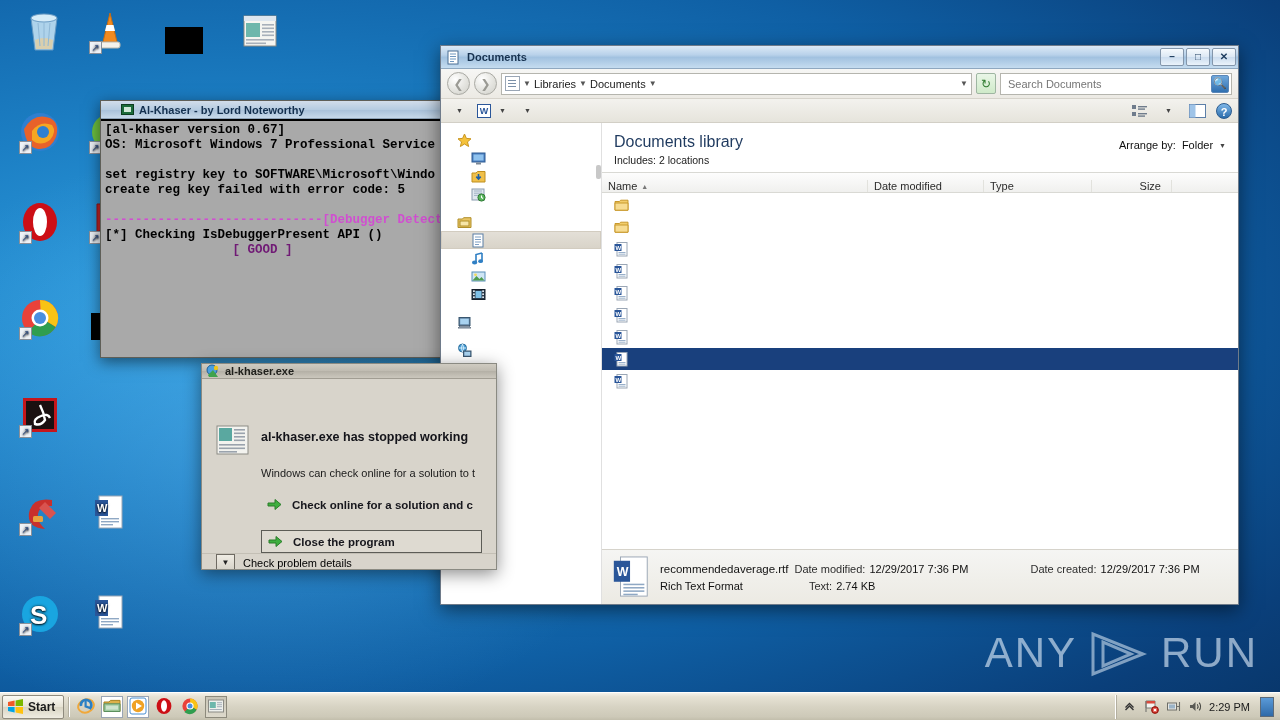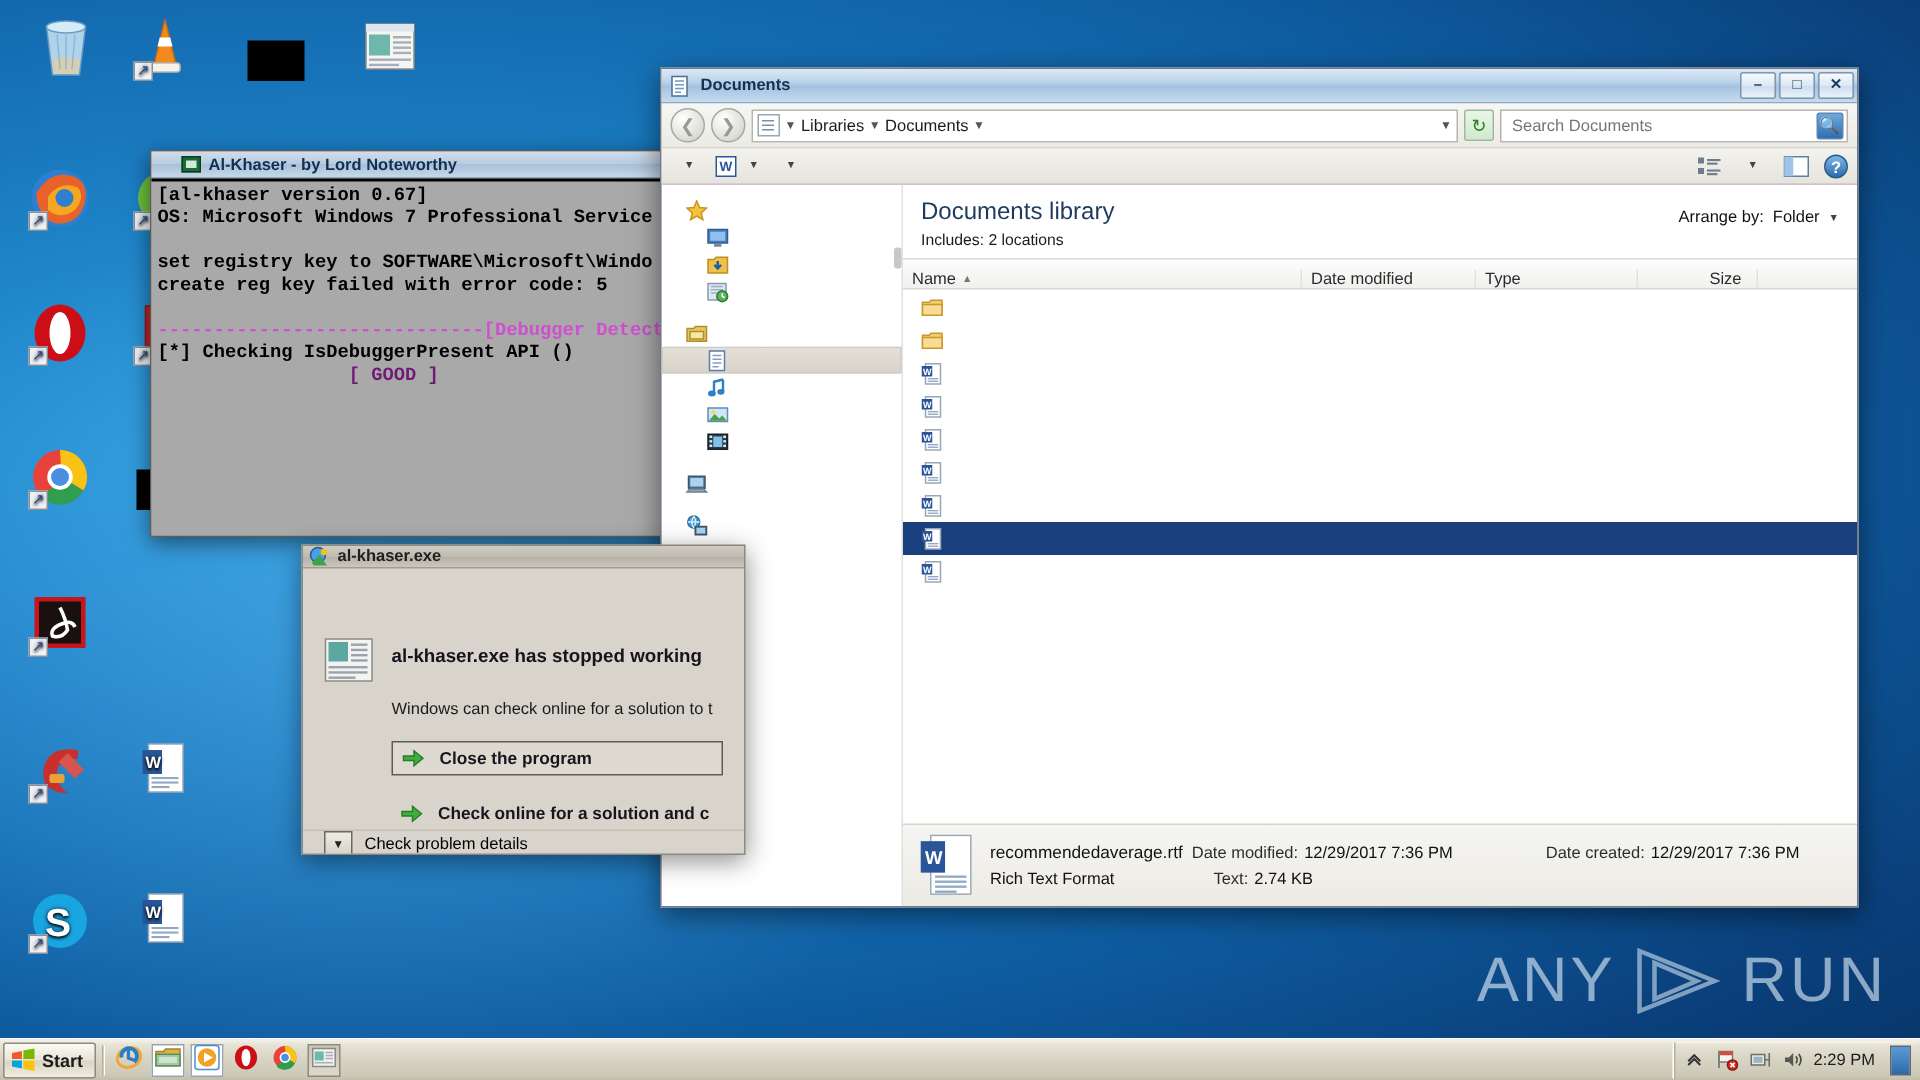--- a/index.html
+++ b/index.html
@@ -951,32 +951,32 @@
               <rect x="18" y="14.5" width="11" height="1.6"></rect>
             <rect x="3" y="19" width="26" height="1.6"></rect>
               <rect x="3" y="22.5" width="26" height="1.6"></rect>
             <rect x="3" y="26" width="18" height="1.6"></rect>
           </g>
         </svg>
         <div class="dlg-h1">al-khaser.exe has stopped working</div>
       </div>
       <div class="dlg-p">Windows can check online for a solution to t</div>
 
+      <div class="dlg-opt">
+        <svg class="grnarrow" viewBox="0 0 15 13">
+          <path d="M1 5 L8 5 L8 1.5 L14 6.5 L8 11.5 L8 8 L1 8 Z" fill="#3fae3f" stroke="#2a7d2a"></path>
+        </svg>
+        <span>Check online for a solution and c</span>
+      </div>
+
       <div class="dlg-opt boxed">
         <svg class="grnarrow" viewBox="0 0 15 13">
           <path d="M1 5 L8 5 L8 1.5 L14 6.5 L8 11.5 L8 8 L1 8 Z" fill="#3fae3f" stroke="#2a7d2a"></path>
         </svg>
         <span>Close the program</span>
-      </div>
-
-      <div class="dlg-opt">
-        <svg class="grnarrow" viewBox="0 0 15 13">
-          <path d="M1 5 L8 5 L8 1.5 L14 6.5 L8 11.5 L8 8 L1 8 Z" fill="#3fae3f" stroke="#2a7d2a"></path>
-        </svg>
-        <span>Check online for a solution and c</span>
       </div>
     </div>
     <div class="dlg-foot">
       <span class="expander">▼</span>
       <span>Check problem details</span>
     </div>
   </div>
 </div>
 
 <div id="taskbar">

